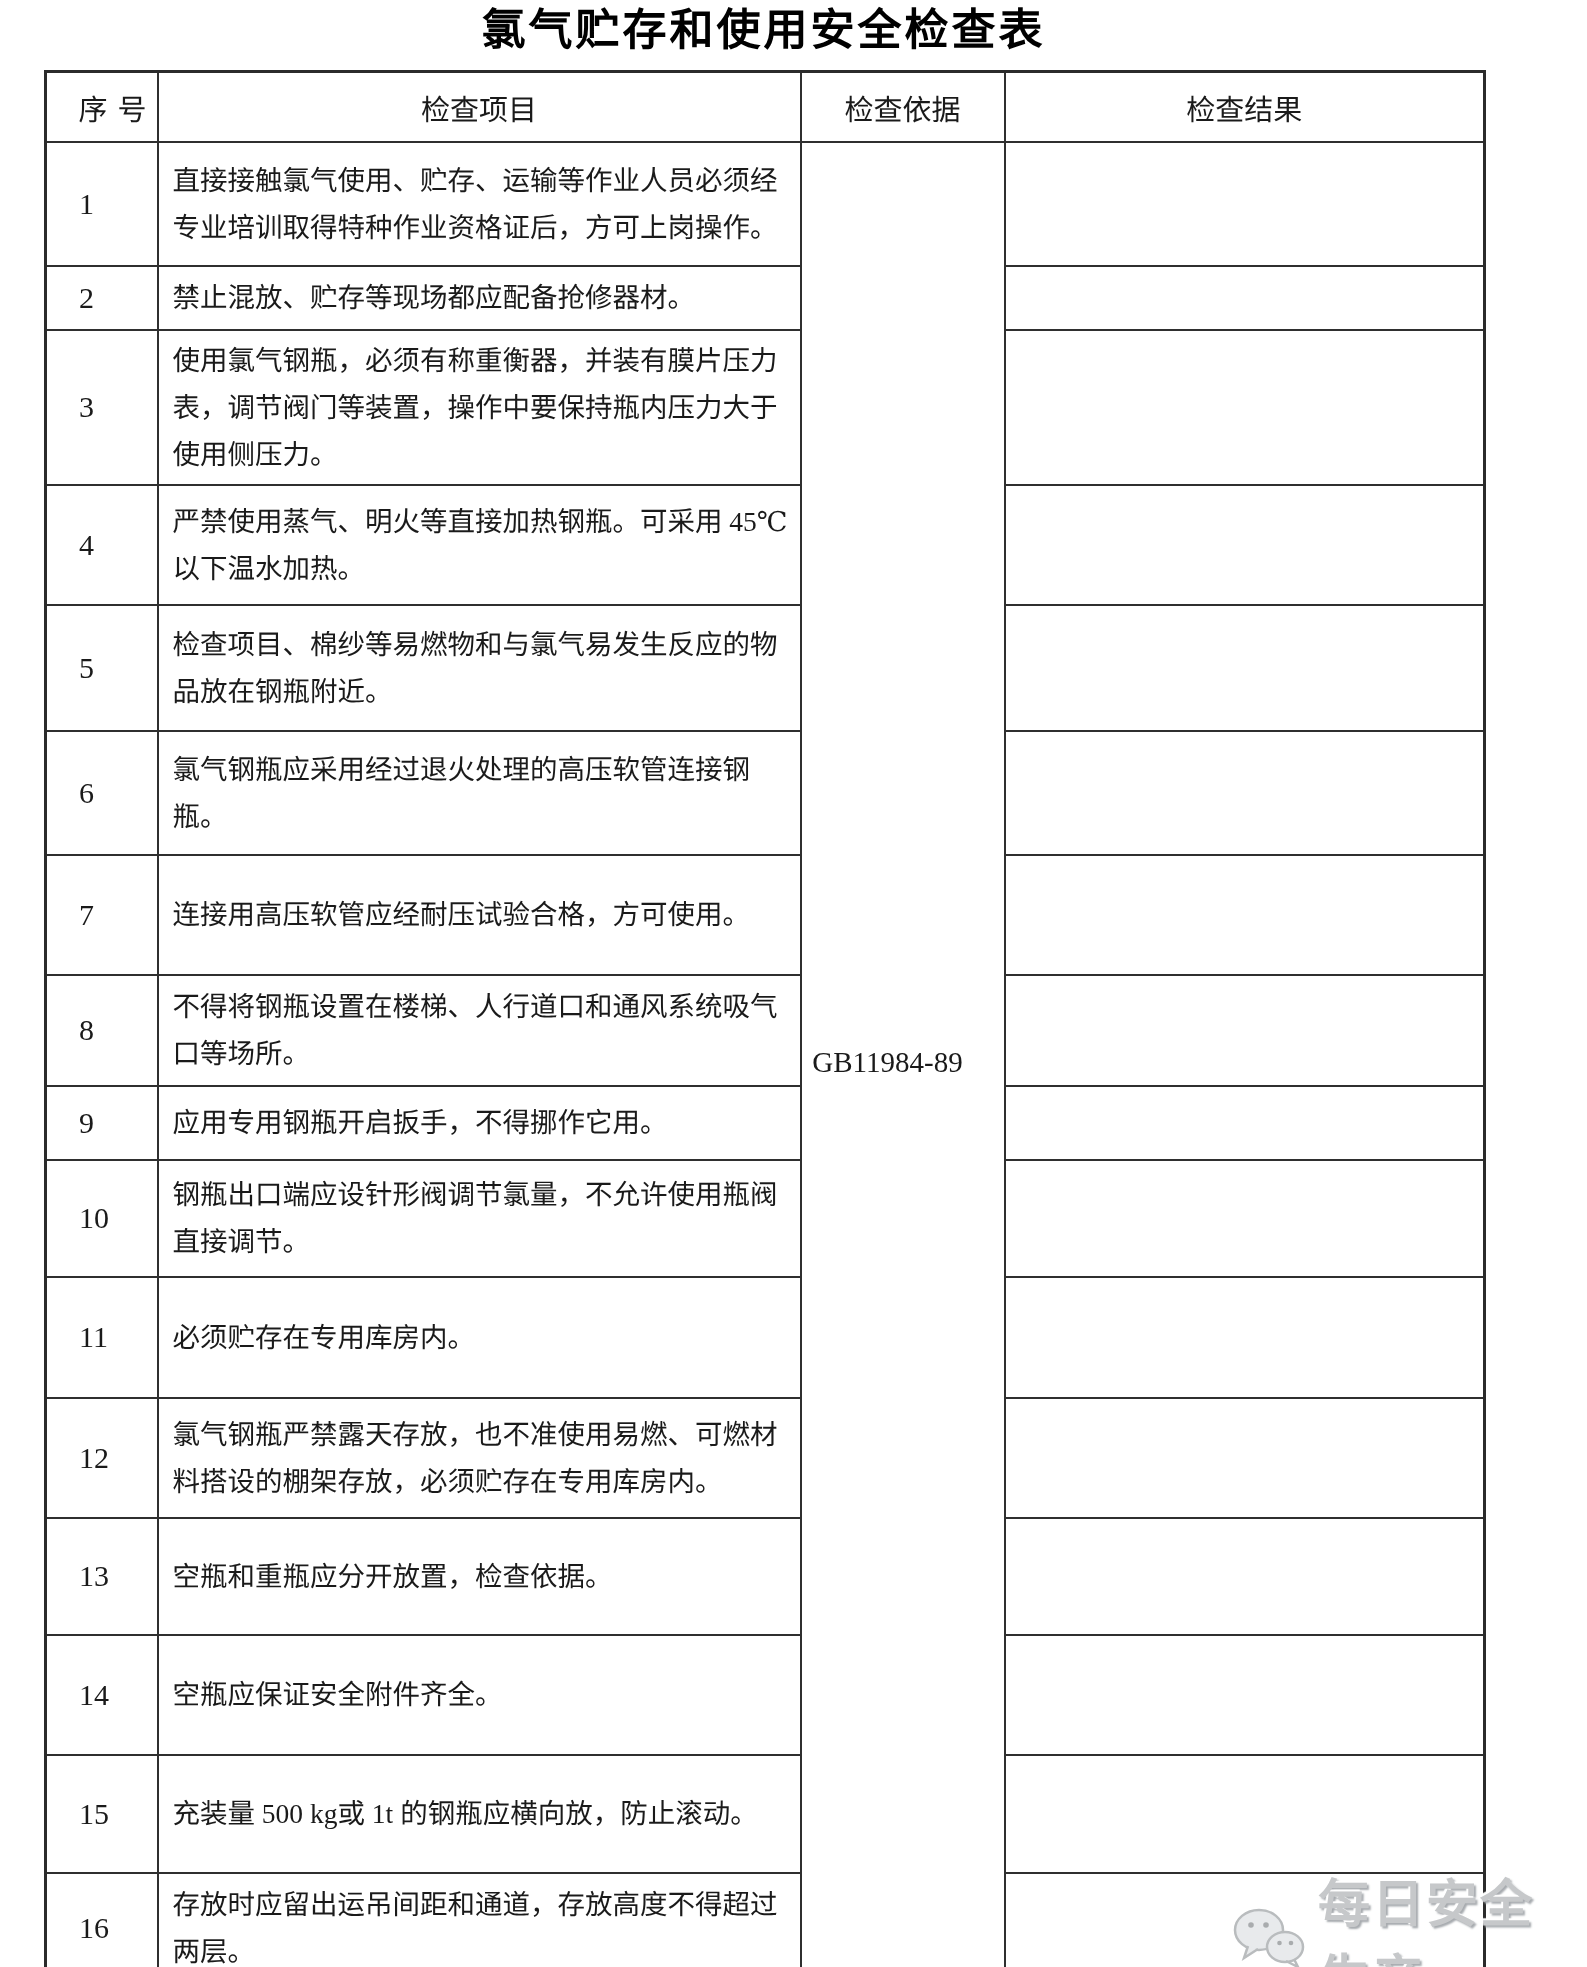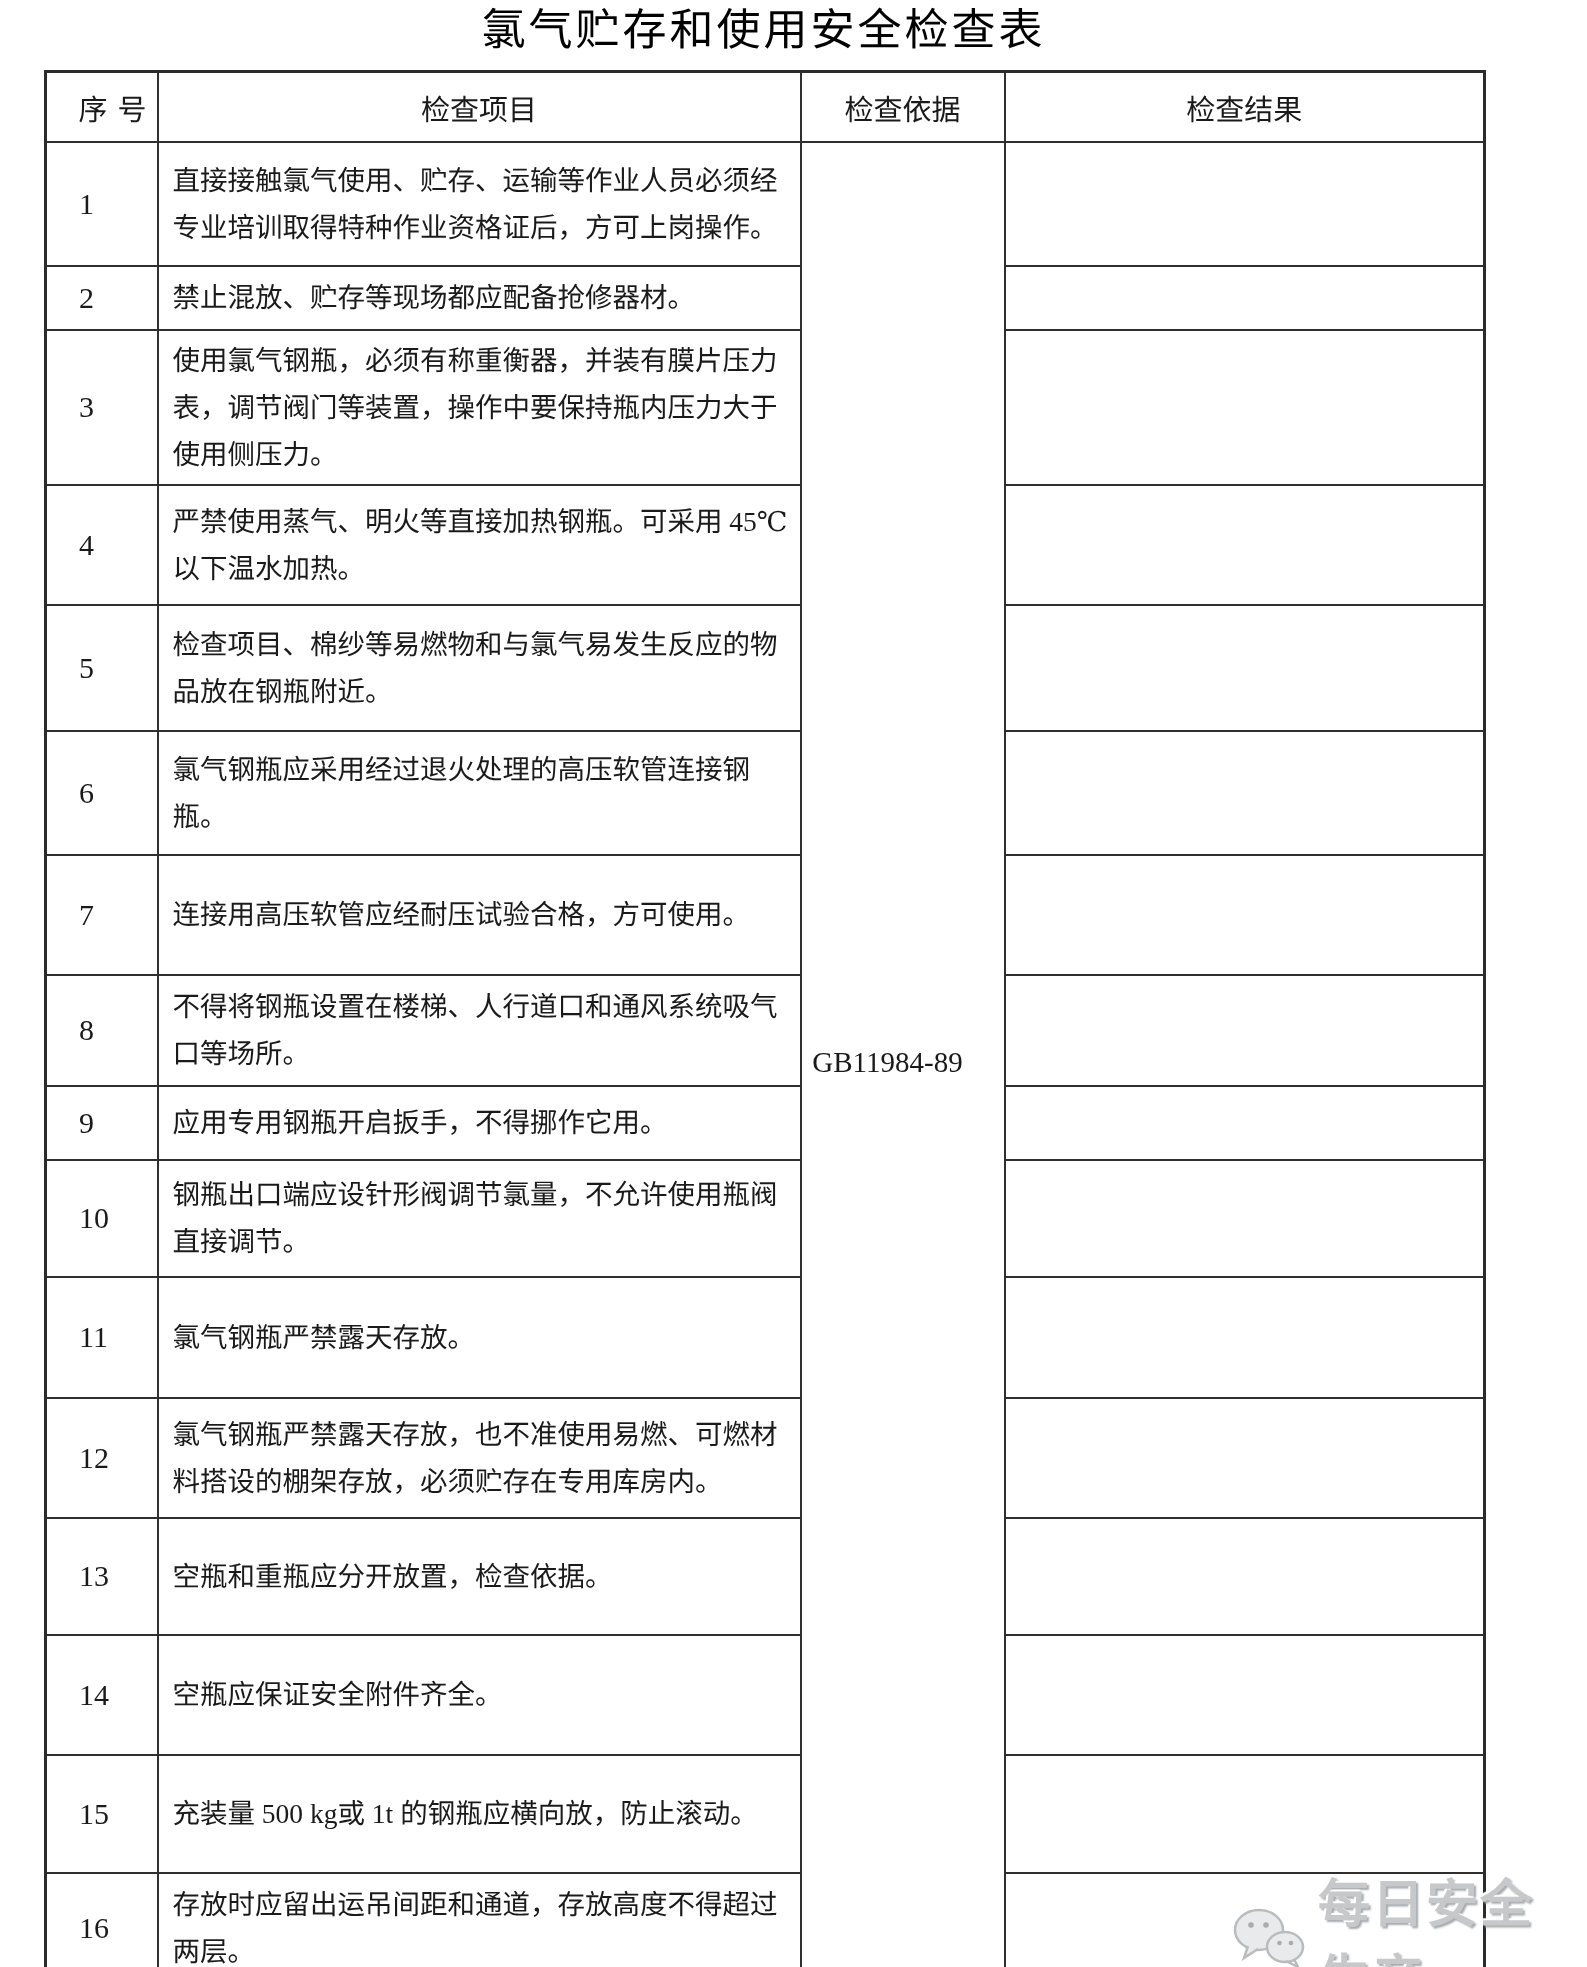--- a/index.html
+++ b/index.html
@@ -1,19 +1,19 @@
 <!DOCTYPE html>
 <html lang="zh-CN"><head>
 <meta charset="utf-8">
 <style>
   html,body{margin:0;padding:0;background:#ffffff;}
   #page{position:relative;width:1587px;height:1967px;background:#ffffff;overflow:hidden;
         font-family:"Liberation Serif","DejaVu Serif",serif;color:#1a1a1a;}
   #doc-title{position:absolute;left:44px;top:0px;width:1439px;height:62px;
-        text-align:center;font-size:44px;line-height:60px;font-weight:400;
+        text-align:center;font-size:44px;line-height:60px;font-weight:700;
         font-family:"Liberation Sans","DejaVu Sans",sans-serif;letter-spacing:3px;color:#000;}
   table.check-table{position:absolute;left:44px;top:70px;width:1439px;height:1884px;
         border-collapse:collapse;table-layout:fixed;background:#fff;}
   table.check-table,
   table.check-table th,
   table.check-table td{border:2px solid #2f2f2f;}
   table.check-table{border:3px solid #2b2b2b;}
   th{font-weight:normal;font-size:29px;text-align:center;vertical-align:middle;padding:0;}
   th.h-no{letter-spacing:10px;text-indent:10px;text-align:right;}
   td{padding:0;vertical-align:middle;font-size:27.5px;}
@@ -96,21 +96,21 @@
       <td class="item-cell">应用专用钢瓶开启扳手，不得挪作它用。</td>
       <td class="result-cell"></td>
     </tr>
     <tr style="height:117px">
       <td class="no-cell">10</td>
       <td class="item-cell">钢瓶出口端应设针形阀调节氯量，不允许使用瓶阀直接调节。</td>
       <td class="result-cell"></td>
     </tr>
     <tr style="height:121px">
       <td class="no-cell">11</td>
-      <td class="item-cell">氯气钢瓶严禁露天存放。</td>
+      <td class="item-cell">必须贮存在专用库房内。</td>
       <td class="result-cell"></td>
     </tr>
     <tr style="height:120px">
       <td class="no-cell">12</td>
       <td class="item-cell">氯气钢瓶严禁露天存放，也不准使用易燃、可燃材料搭设的棚架存放，必须贮存在专用库房内。</td>
       <td class="result-cell"></td>
     </tr>
     <tr style="height:117px">
       <td class="no-cell">13</td>
       <td class="item-cell">空瓶和重瓶应分开放置，检查依据。</td>

